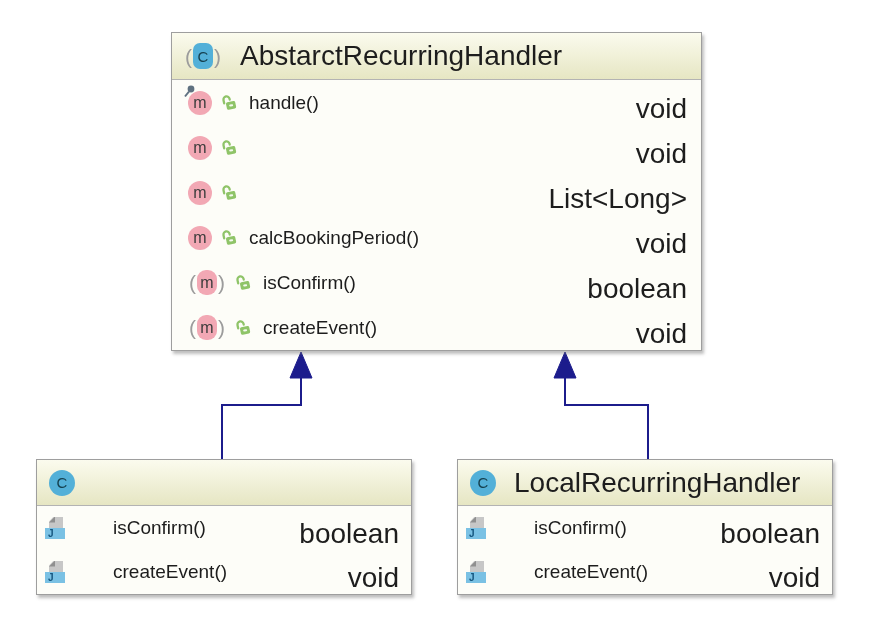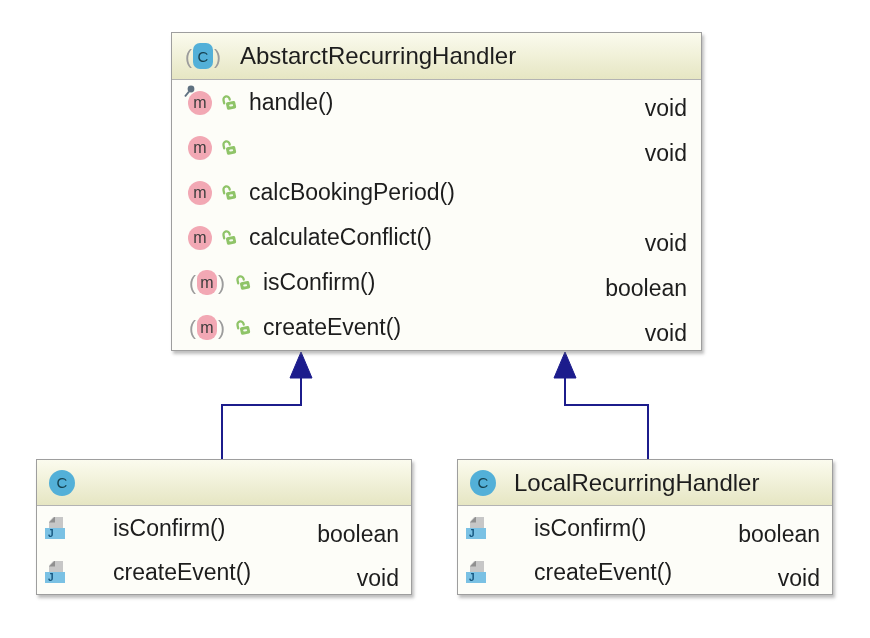--- a/index.html
+++ b/index.html
@@ -16,25 +16,25 @@
     border:1px solid var(--box-border);
     box-shadow:2px 3px 3px rgba(110,110,110,0.45);
     display:flex;flex-direction:column;box-sizing:border-box;
   }
   .box-header{
     display:flex;align-items:center;flex:0 0 auto;
     background:linear-gradient(to bottom,var(--hdr-top),var(--hdr-bottom));
     border-bottom:1px solid var(--sep);
     padding:0 10px 0 12px;box-sizing:border-box;
   }
-  .box-header .title{font-size:24px;margin-left:10px;white-space:nowrap;text-align:center;}
+  .box-header .title{font-size:28px;margin-left:10px;white-space:nowrap;text-align:center;}
   .box-body{display:flex;flex-direction:column;flex:1 1 auto;}
   .member-row{flex:1 1 0;display:flex;align-items:center;padding:0 14px 0 16px;box-sizing:border-box;}
-  .member-row .member-name{font-size:23px;margin-left:12px;white-space:nowrap;}
-  .member-row .member-type{font-size:23px;margin-left:auto;white-space:nowrap;margin-top:12px;}
+  .member-row .member-name{font-size:19px;margin-left:12px;white-space:nowrap;}
+  .member-row .member-type{font-size:28px;margin-left:auto;white-space:nowrap;margin-top:12px;}
   .box-small .member-row{padding:0 12px 0 8px;}
   .box-small .member-row .member-name{margin-left:46px;}
 
   
   .micon{position:relative;display:inline-flex;align-items:center;flex:0 0 auto;}
   .m-badge{
     width:24px;height:24px;border-radius:50%;background:var(--method-pink);
     color:#3c3c3c;font-size:16px;display:inline-flex;align-items:center;justify-content:center;
   }
   .micon.abstract-method .m-badge{border-radius:9px;width:20px;height:25px;}
@@ -135,36 +135,36 @@
           </span>
           <span class="lock">
             <svg width="17" height="19" viewBox="0 0 17 19">
               <g transform="rotate(-12 8 10)">
                 <path d="M4.2 9.5 V6.3 a3.1 3.1 0 0 1 6.2 0 V7" fill="none" stroke="#8fc468" stroke-width="2.3" stroke-linecap="round"></path>
                 <rect x="5.8" y="9.2" width="9.4" height="7.6" rx="1.6" fill="#8fc468"></rect>
                 <rect x="8.6" y="12" width="4" height="2" rx="1" fill="#ffffff" opacity="0.9"></rect>
               </g>
             </svg>
           </span>
+          <span class="member-type">List&lt;Long&gt;</span>
+        </div>
+        <div class="member-row">
+          <span class="micon method">
+            <span class="m-badge">m</span>
+          </span>
+          <span class="lock">
+            <svg width="17" height="19" viewBox="0 0 17 19">
+              <g transform="rotate(-12 8 10)">
+                <path d="M4.2 9.5 V6.3 a3.1 3.1 0 0 1 6.2 0 V7" fill="none" stroke="#8fc468" stroke-width="2.3" stroke-linecap="round"></path>
+                <rect x="5.8" y="9.2" width="9.4" height="7.6" rx="1.6" fill="#8fc468"></rect>
+                <rect x="8.6" y="12" width="4" height="2" rx="1" fill="#ffffff" opacity="0.9"></rect>
+              </g>
+            </svg>
+          </span>
           <span class="member-name">calcBookingPeriod()</span>
-        </div>
-        <div class="member-row">
-          <span class="micon method">
-            <span class="m-badge">m</span>
-          </span>
-          <span class="lock">
-            <svg width="17" height="19" viewBox="0 0 17 19">
-              <g transform="rotate(-12 8 10)">
-                <path d="M4.2 9.5 V6.3 a3.1 3.1 0 0 1 6.2 0 V7" fill="none" stroke="#8fc468" stroke-width="2.3" stroke-linecap="round"></path>
-                <rect x="5.8" y="9.2" width="9.4" height="7.6" rx="1.6" fill="#8fc468"></rect>
-                <rect x="8.6" y="12" width="4" height="2" rx="1" fill="#ffffff" opacity="0.9"></rect>
-              </g>
-            </svg>
-          </span>
-          <span class="member-name">calculateConflict()</span>
           <span class="member-type">void</span>
         </div>
         <div class="member-row">
           <span class="micon abstract-method">
             <span class="iparen">(</span>
             <span class="m-badge">m</span>
             <span class="iparen">)</span>
           </span>
           <span class="lock">
             <svg width="17" height="19" viewBox="0 0 17 19">

